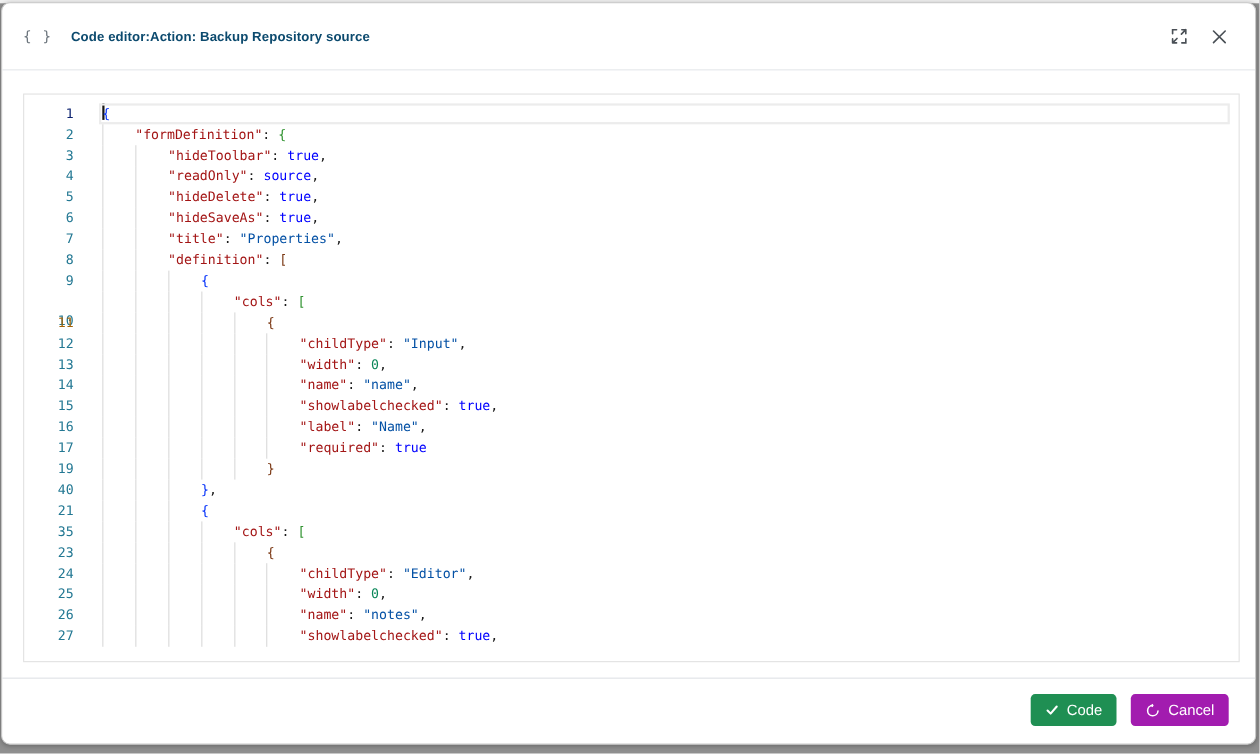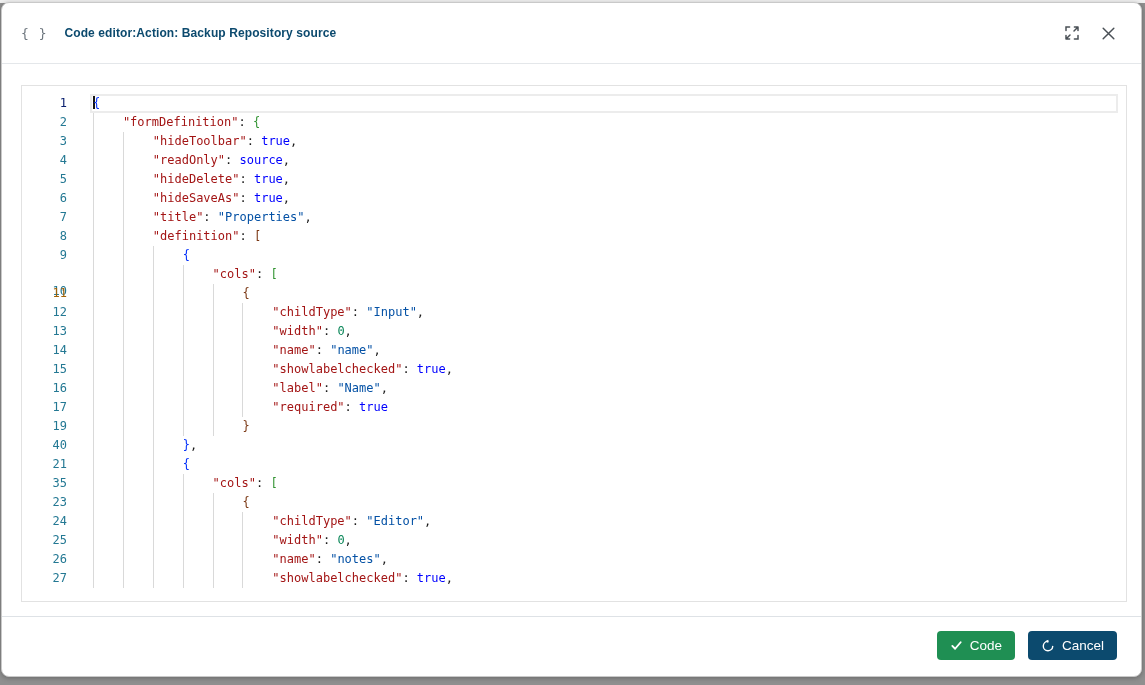--- a/index.html
+++ b/index.html
@@ -97,21 +97,21 @@
       </div>
   </div>
 
   <div class="footer">
     <button class="btn" id="btn-save" style="background: rgb(31, 143, 83);">
       <svg width="13" height="13" viewBox="0 0 14 14" fill="none" stroke="#ffffff" stroke-width="2" stroke-linecap="round" stroke-linejoin="round">
         <path d="M2.5 7.5 L5.5 10.5 L11.5 3.5"></path>
       </svg>
       <span>Code</span>
     </button>
-    <button class="btn" id="btn-cancel" style="background: #0c4a6e;">
+    <button class="btn" id="btn-cancel" style="background: #a21caf;">
       <svg width="14" height="14" viewBox="0 0 16 16" fill="none" stroke="#ffffff" stroke-width="1.6" stroke-linecap="round">
         <path d="M8 2.6 A 5.4 5.4 0 1 0 13.4 8.4"></path>
         <path d="M8.3 0.9 L4.9 2.7 L8.3 4.5 Z" fill="#ffffff" stroke="none"></path>
       </svg>
       <span>Cancel</span>
     </button>
   </div>
 
 </div>
 

